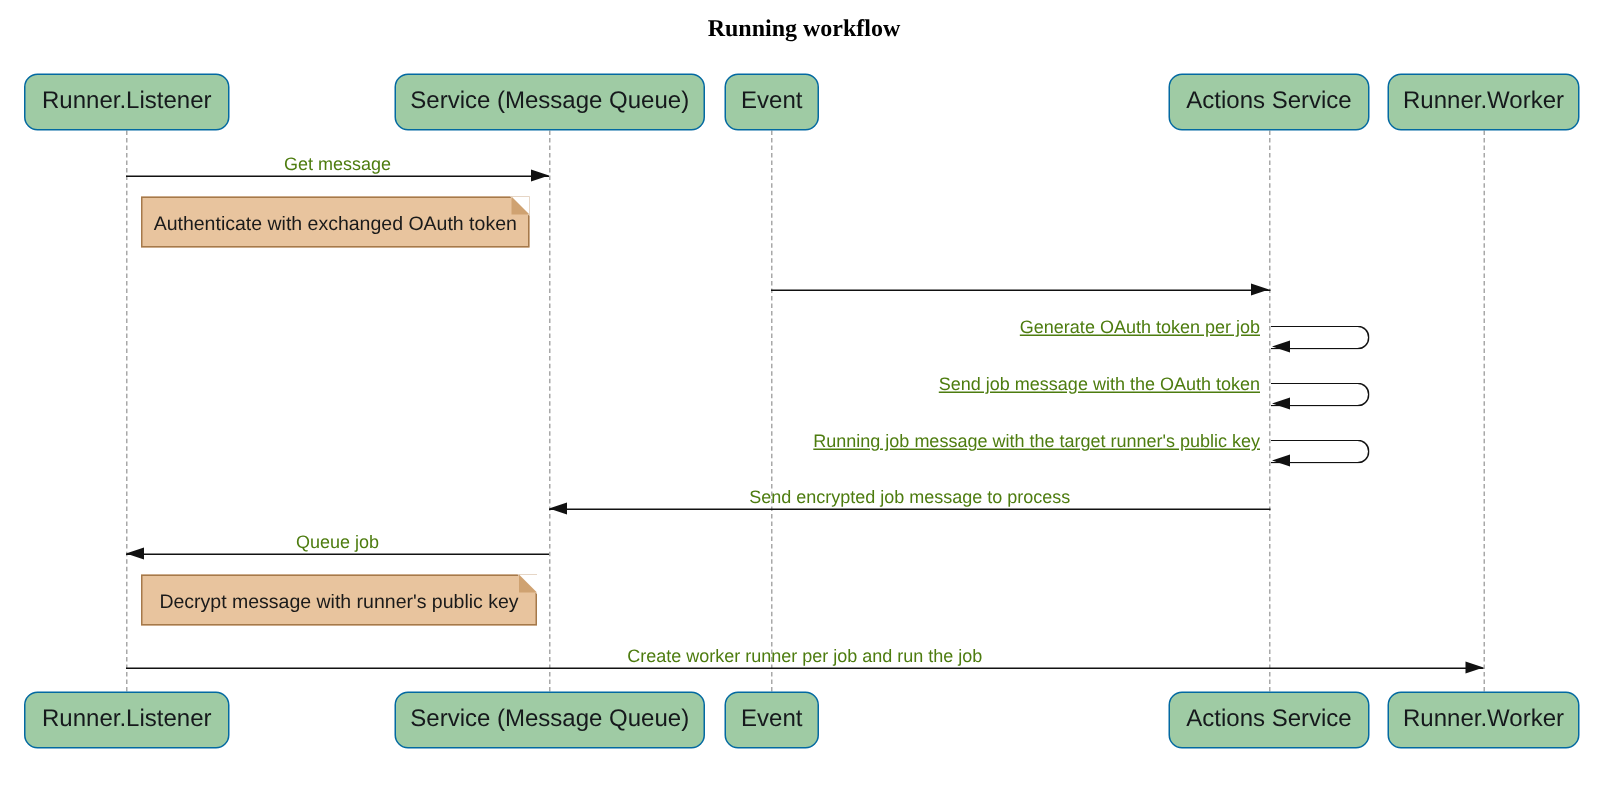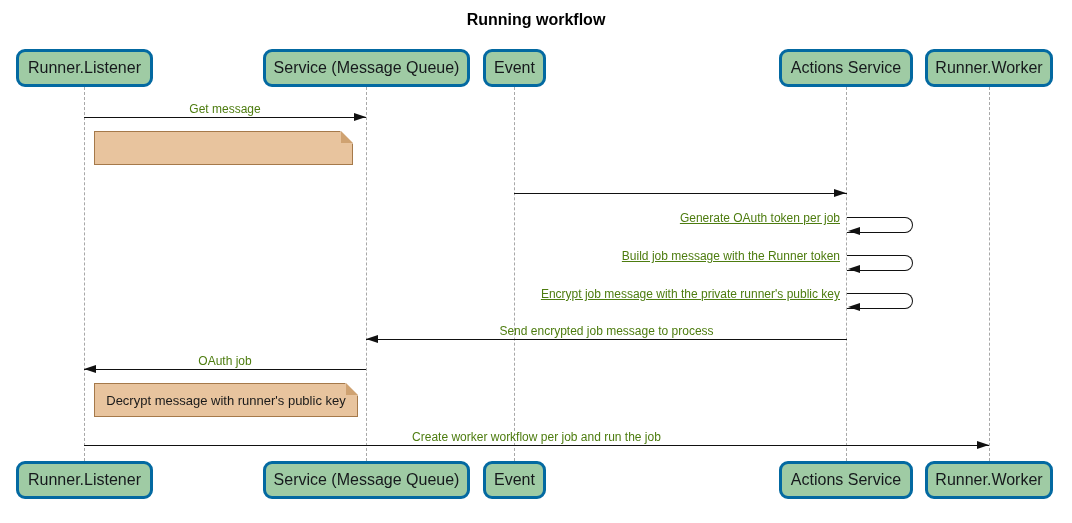--- a/index.html
+++ b/index.html
@@ -12,33 +12,34 @@
     color: #1a1a1a;
     overflow: hidden;
   }
   .title {
     position: absolute;
     left: 0; top: 11px; width: 1072px;
     text-align: center;
     font-size: 16px;
     font-weight: bold;
     color: #000;
+    font-family: Liberation Serif, serif;
   }
   .lifeline {
     position: absolute;
     width: 0;
     border-left: 1px dashed #a8a8a8;
     top: 87px;
     height: 374px;
   }
   .actor {
     position: absolute;
     height: 38px;
     background: #9fcba4;
-    border: 3px solid #0369a1;
+    border: 1px solid #0369a1;
     border-radius: 9px;
     display: flex;
     align-items: center;
     justify-content: center;
     font-size: 16px;
     color: #16191c;
     box-sizing: border-box;
     white-space: nowrap;
   }
   .msg-label {
@@ -134,54 +135,55 @@
     </div>
   <div class="actor" style="left:925px;top:49px;width:128px">
       <span>Runner.Worker</span>
     </div>
 
   <div class="msg-label" style="left:84px;top:101px;width:282px">Get message</div>
   <div class="msg-line" style="left:84px;top:117px;width:282px"></div>
   <div class="arrow-right" style="left:354px;top:113px"></div>
 
   <div class="note" style="left:94px;top:131px;width:259px;height:34px">
+    <span>Authenticate with exchanged OAuth token</span>
     <span class="note-fold-outer"></span>
     <span class="note-fold-inner"></span>
   </div>
 
   <div class="msg-line" style="left:514px;top:193px;width:333px"></div>
   <div class="arrow-right" style="left:834px;top:189px"></div>
 
   <div class="msg-label right-align" style="left:500px;top:210px;width:340px">Generate OAuth token per job</div>
   <div class="self-loop" style="left:847px;top:217px"></div>
   <div class="arrow-left" style="left:848px;top:227px"></div>
 
-  <div class="msg-label right-align" style="left:500px;top:248px;width:340px">Build job message with the Runner token</div>
+  <div class="msg-label right-align" style="left:500px;top:248px;width:340px">Send job message with the OAuth token</div>
   <div class="self-loop" style="left:847px;top:255px"></div>
   <div class="arrow-left" style="left:848px;top:265px"></div>
 
-  <div class="msg-label right-align" style="left:440px;top:286px;width:400px">Encrypt job message with the private runner's public key</div>
+  <div class="msg-label right-align" style="left:440px;top:286px;width:400px">Running job message with the target runner's public key</div>
   <div class="self-loop" style="left:847px;top:293px"></div>
   <div class="arrow-left" style="left:848px;top:303px"></div>
 
   <div class="msg-label" style="left:366px;top:323px;width:481px">Send encrypted job message to process</div>
   <div class="msg-line" style="left:366px;top:339px;width:481px"></div>
   <div class="arrow-left" style="left:366px;top:335px"></div>
 
-  <div class="msg-label" style="left:84px;top:353px;width:282px">OAuth job</div>
+  <div class="msg-label" style="left:84px;top:353px;width:282px">Queue job</div>
   <div class="msg-line" style="left:84px;top:369px;width:282px"></div>
   <div class="arrow-left" style="left:84px;top:365px"></div>
 
   <div class="note" style="left:94px;top:383px;width:264px;height:34px">
     <span>Decrypt message with runner's public key</span>
     <span class="note-fold-outer"></span>
     <span class="note-fold-inner"></span>
   </div>
 
-  <div class="msg-label" style="left:84px;top:429px;width:905px">Create worker workflow per job and run the job</div>
+  <div class="msg-label" style="left:84px;top:429px;width:905px">Create worker runner per job and run the job</div>
   <div class="msg-line" style="left:84px;top:445px;width:905px"></div>
   <div class="arrow-right" style="left:977px;top:441px"></div>
 
   <div class="actor" style="left:16px;top:461px;width:137px">
       <span>Runner.Listener</span>
     </div>
   <div class="actor" style="left:263px;top:461px;width:207px">
       <span>Service (Message Queue)</span>
     </div>
   <div class="actor" style="left:483px;top:461px;width:63px">

